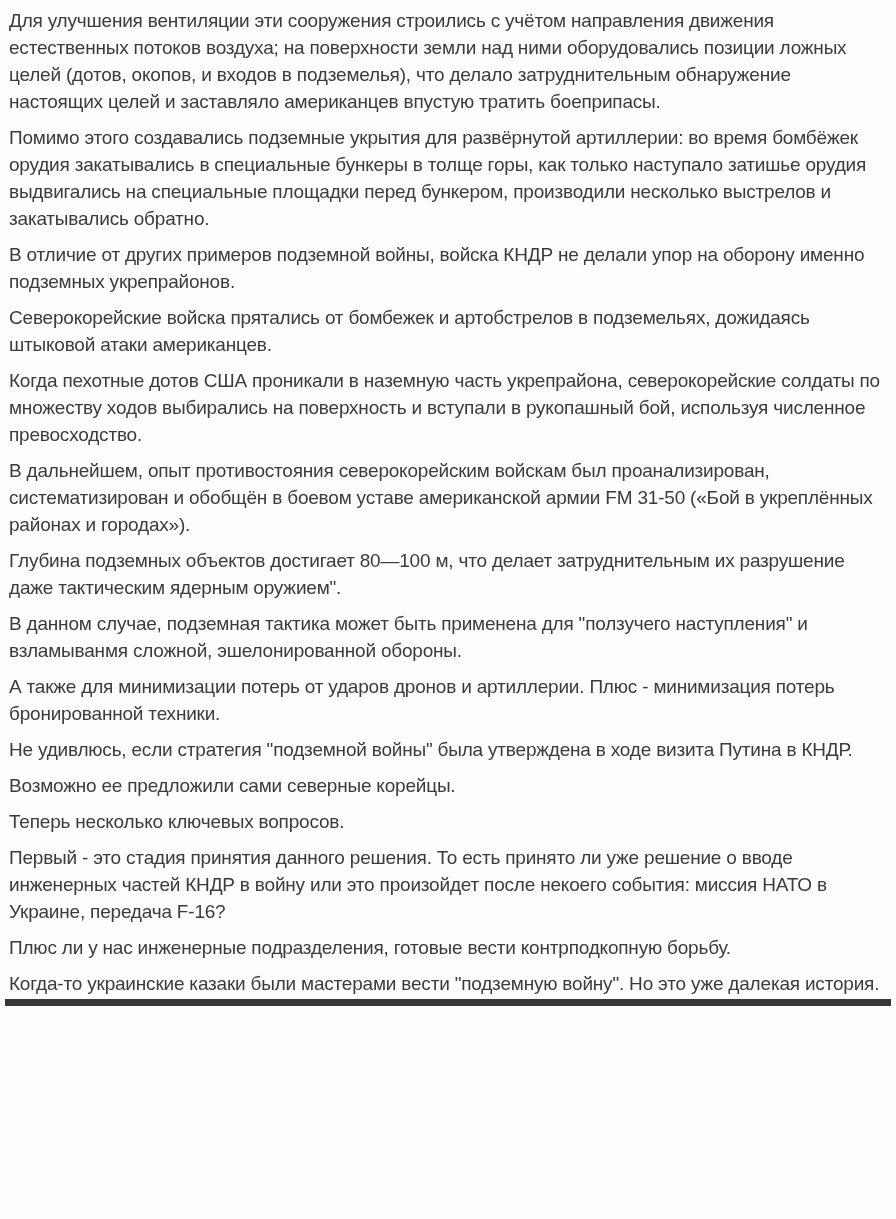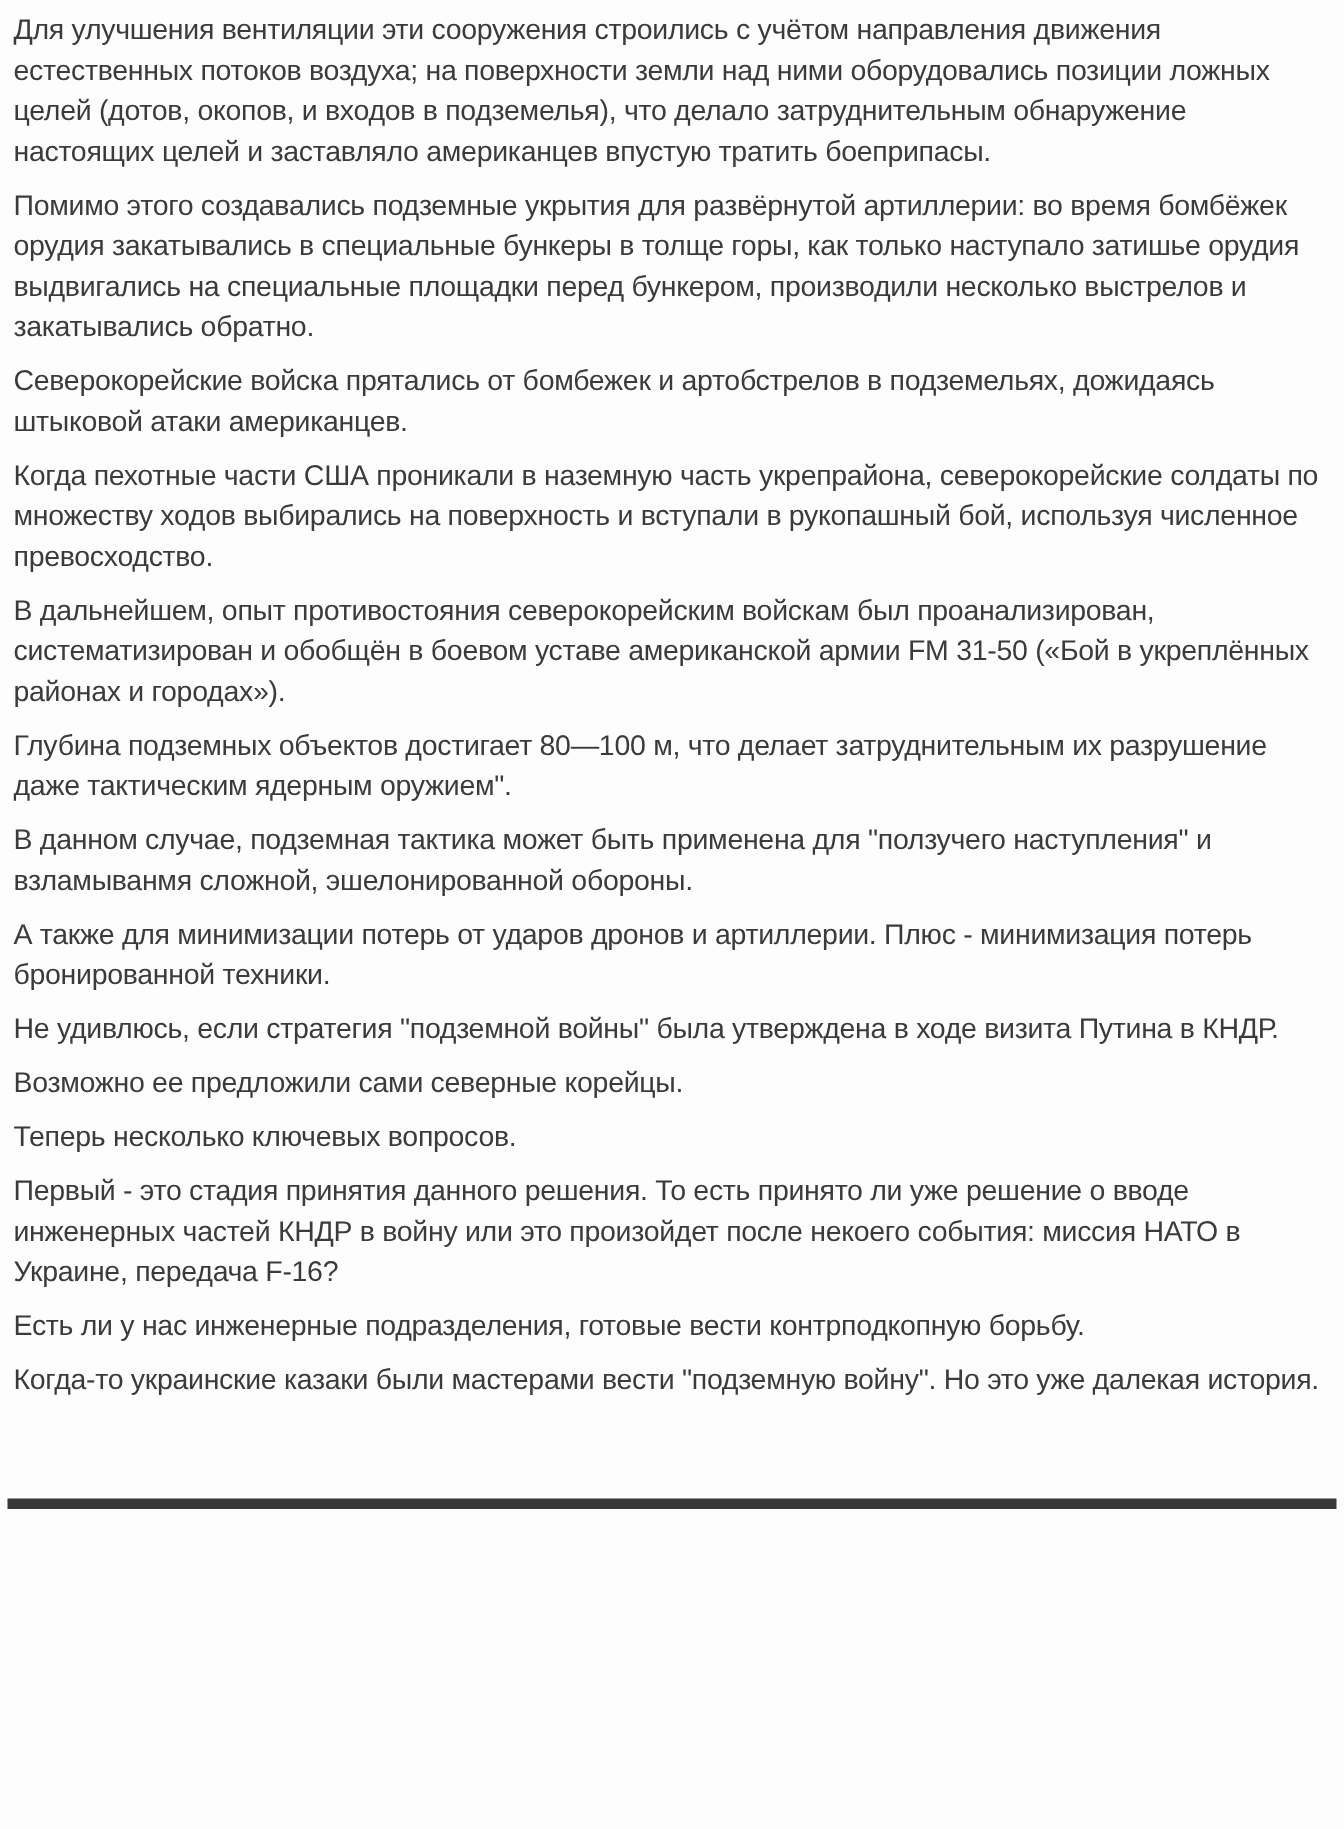--- a/index.html
+++ b/index.html
@@ -41,27 +41,28 @@
     background: #383838;
   }
 </style>
 </head>
 <body>
 
 <div class="page">
   <div class="content">
     <p>Для улучшения вентиляции эти сооружения строились с учётом направления движения естественных потоков воздуха; на поверхности земли над ними оборудовались позиции ложных целей (дотов, окопов, и входов в подземелья), что делало затруднительным обнаружение настоящих целей и заставляло американцев впустую тратить боеприпасы.</p>
     <p>Помимо этого создавались подземные укрытия для развёрнутой артиллерии: во время бомбёжек орудия закатывались в специальные бункеры в толще горы, как только наступало затишье орудия выдвигались на специальные площадки перед бункером, производили несколько выстрелов и закатывались обратно.</p>
+    <p>В отличие от других примеров подземной войны, войска КНДР не делали упор на оборону именно подземных укрепрайонов.</p>
     <p>Северокорейские войска прятались от бомбежек и артобстрелов в подземельях, дожидаясь штыковой атаки американцев.</p>
-    <p>Когда пехотные части США проникали в наземную часть укрепрайона, северокорейские солдаты по множеству ходов выбирались на поверхность и вступали в рукопашный бой, используя численное превосходство.</p>
+    <p>Когда пехотные дотов США проникали в наземную часть укрепрайона, северокорейские солдаты по множеству ходов выбирались на поверхность и вступали в рукопашный бой, используя численное превосходство.</p>
     <p>В дальнейшем, опыт противостояния северокорейским войскам был проанализирован, систематизирован и обобщён в боевом уставе американской армии FM 31-50 («Бой в укреплённых районах и городах»).</p>
     <p>Глубина подземных объектов достигает 80—100 м, что делает затруднительным их разрушение даже тактическим ядерным оружием".</p>
     <p>В данном случае, подземная тактика может быть применена для "ползучего наступления" и взламыванмя сложной, эшелонированной обороны.</p>
     <p>А также для минимизации потерь от ударов дронов и артиллерии. Плюс - минимизация потерь бронированной техники.</p>
     <p>Не удивлюсь, если стратегия "подземной войны" была утверждена в ходе визита Путина в КНДР.</p>
     <p>Возможно ее предложили сами северные корейцы.</p>
     <p>Теперь несколько ключевых вопросов.</p>
     <p>Первый  - это стадия принятия данного решения. То есть принято ли уже решение о вводе инженерных частей КНДР в войну или это произойдет после некоего события: миссия НАТО в Украине, передача F-16?</p>
-    <p>Есть ли у нас инженерные подразделения, готовые вести контрподкопную борьбу.</p>
+    <p>Плюс ли у нас инженерные подразделения, готовые вести контрподкопную борьбу.</p>
     <p>Когда-то украинские казаки были мастерами вести "подземную войну". Но это уже далекая история.</p>
   </div>
   <div class="bottom-bar"></div>
 </div>
 
 </body></html>

